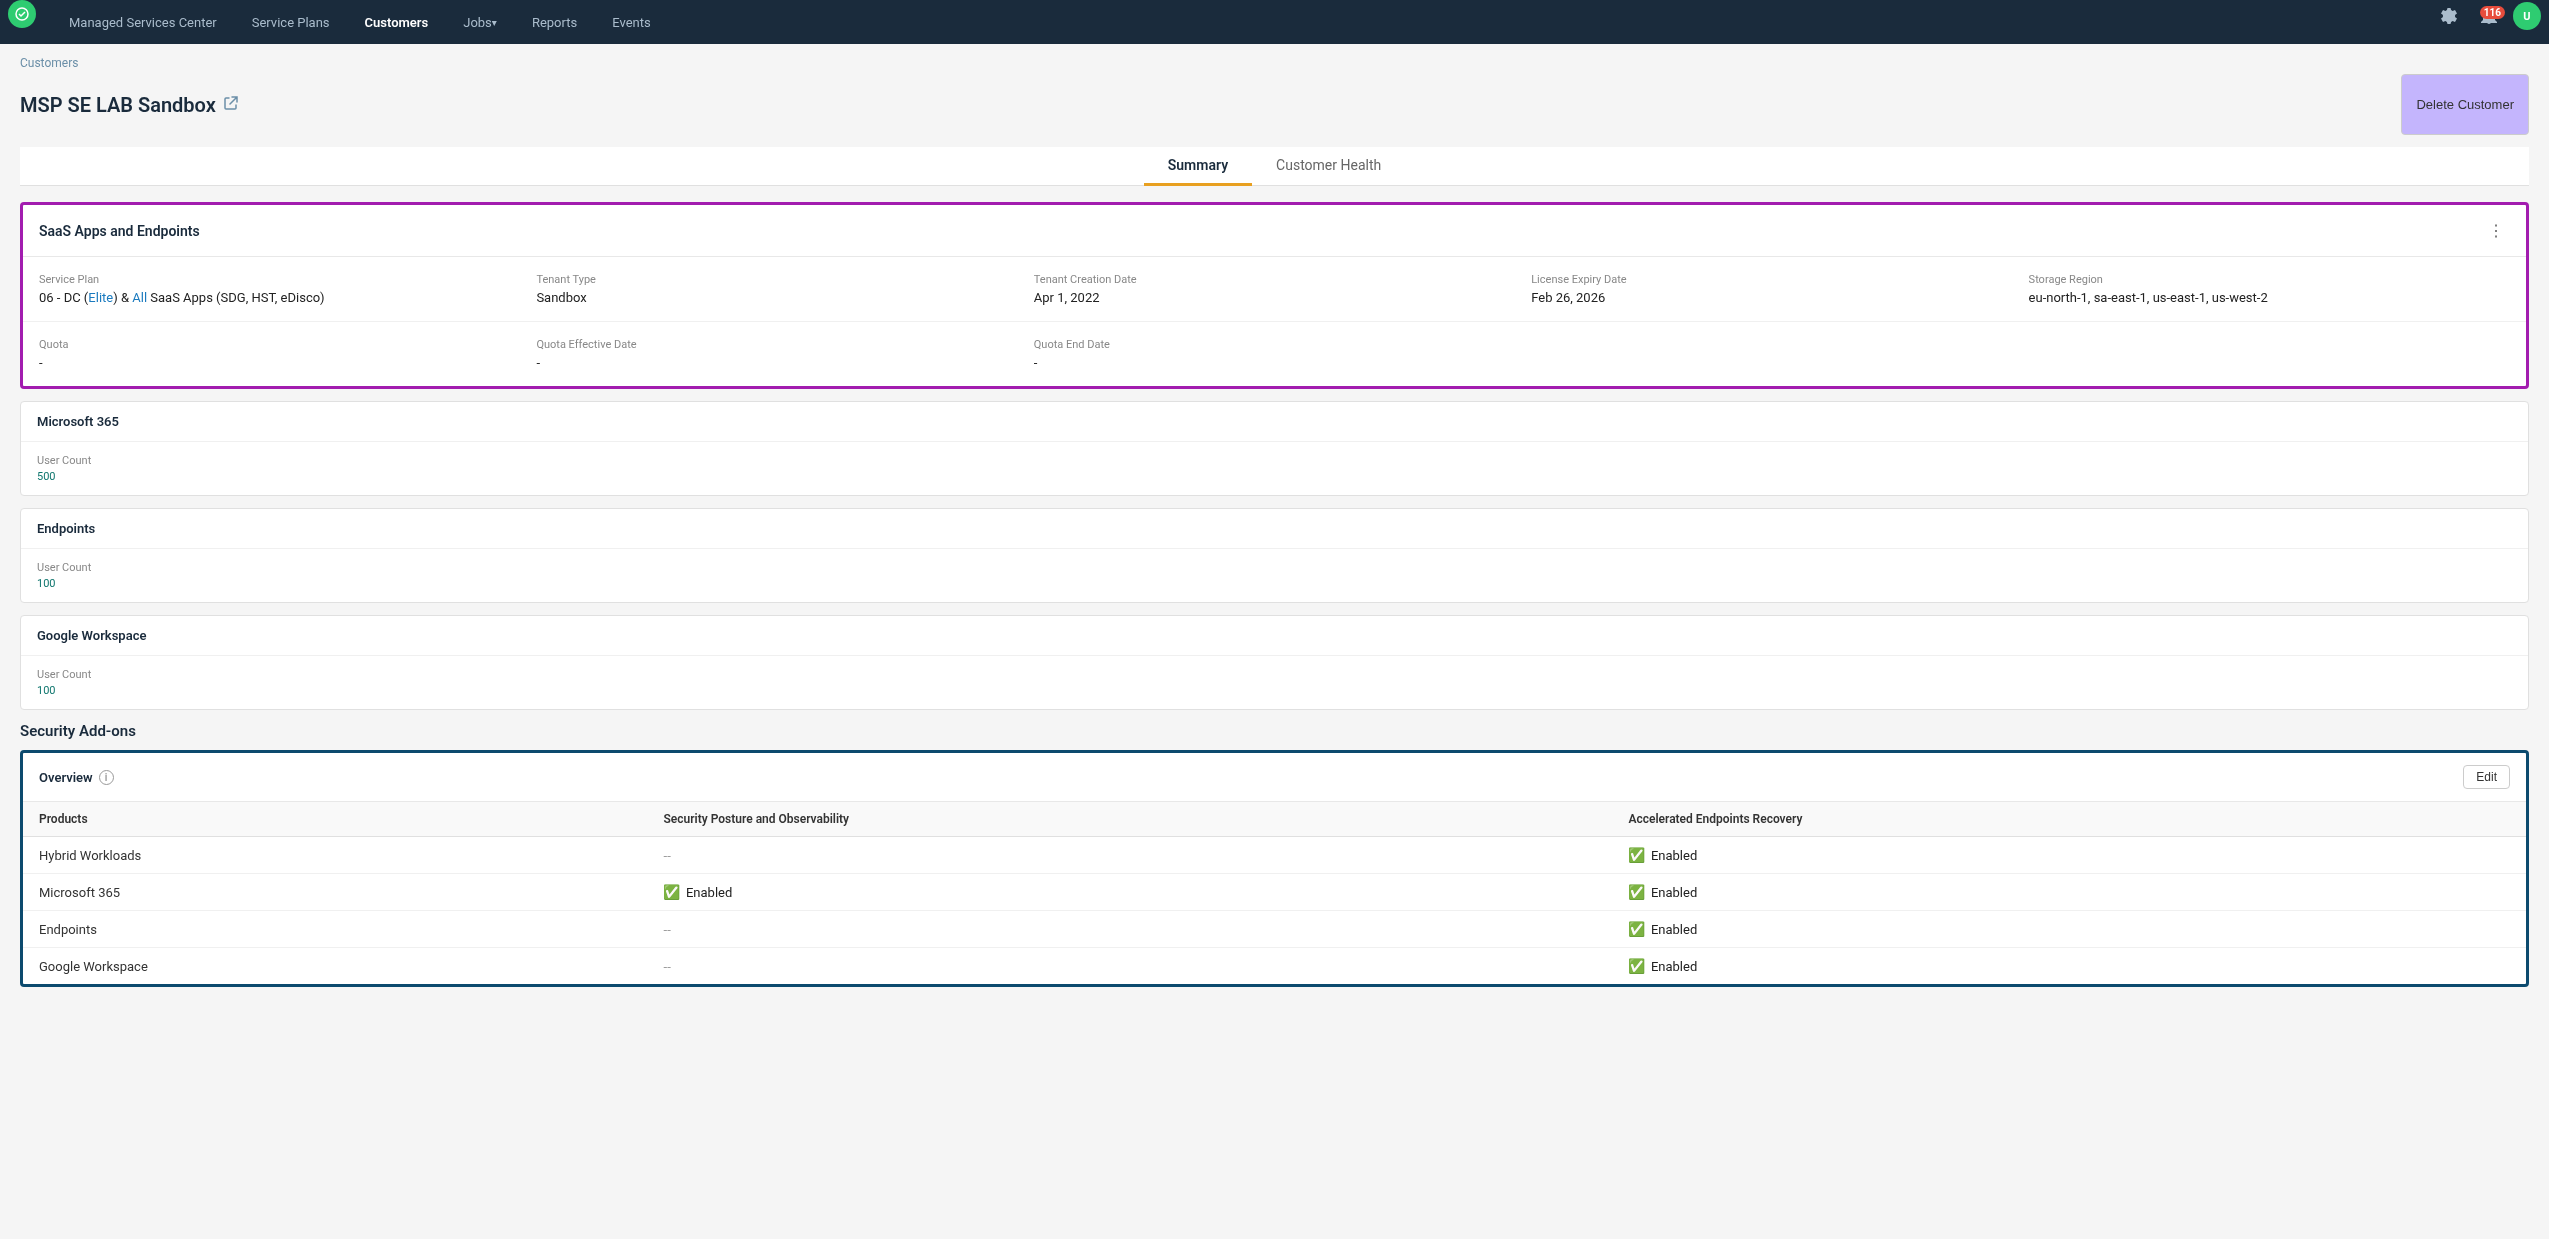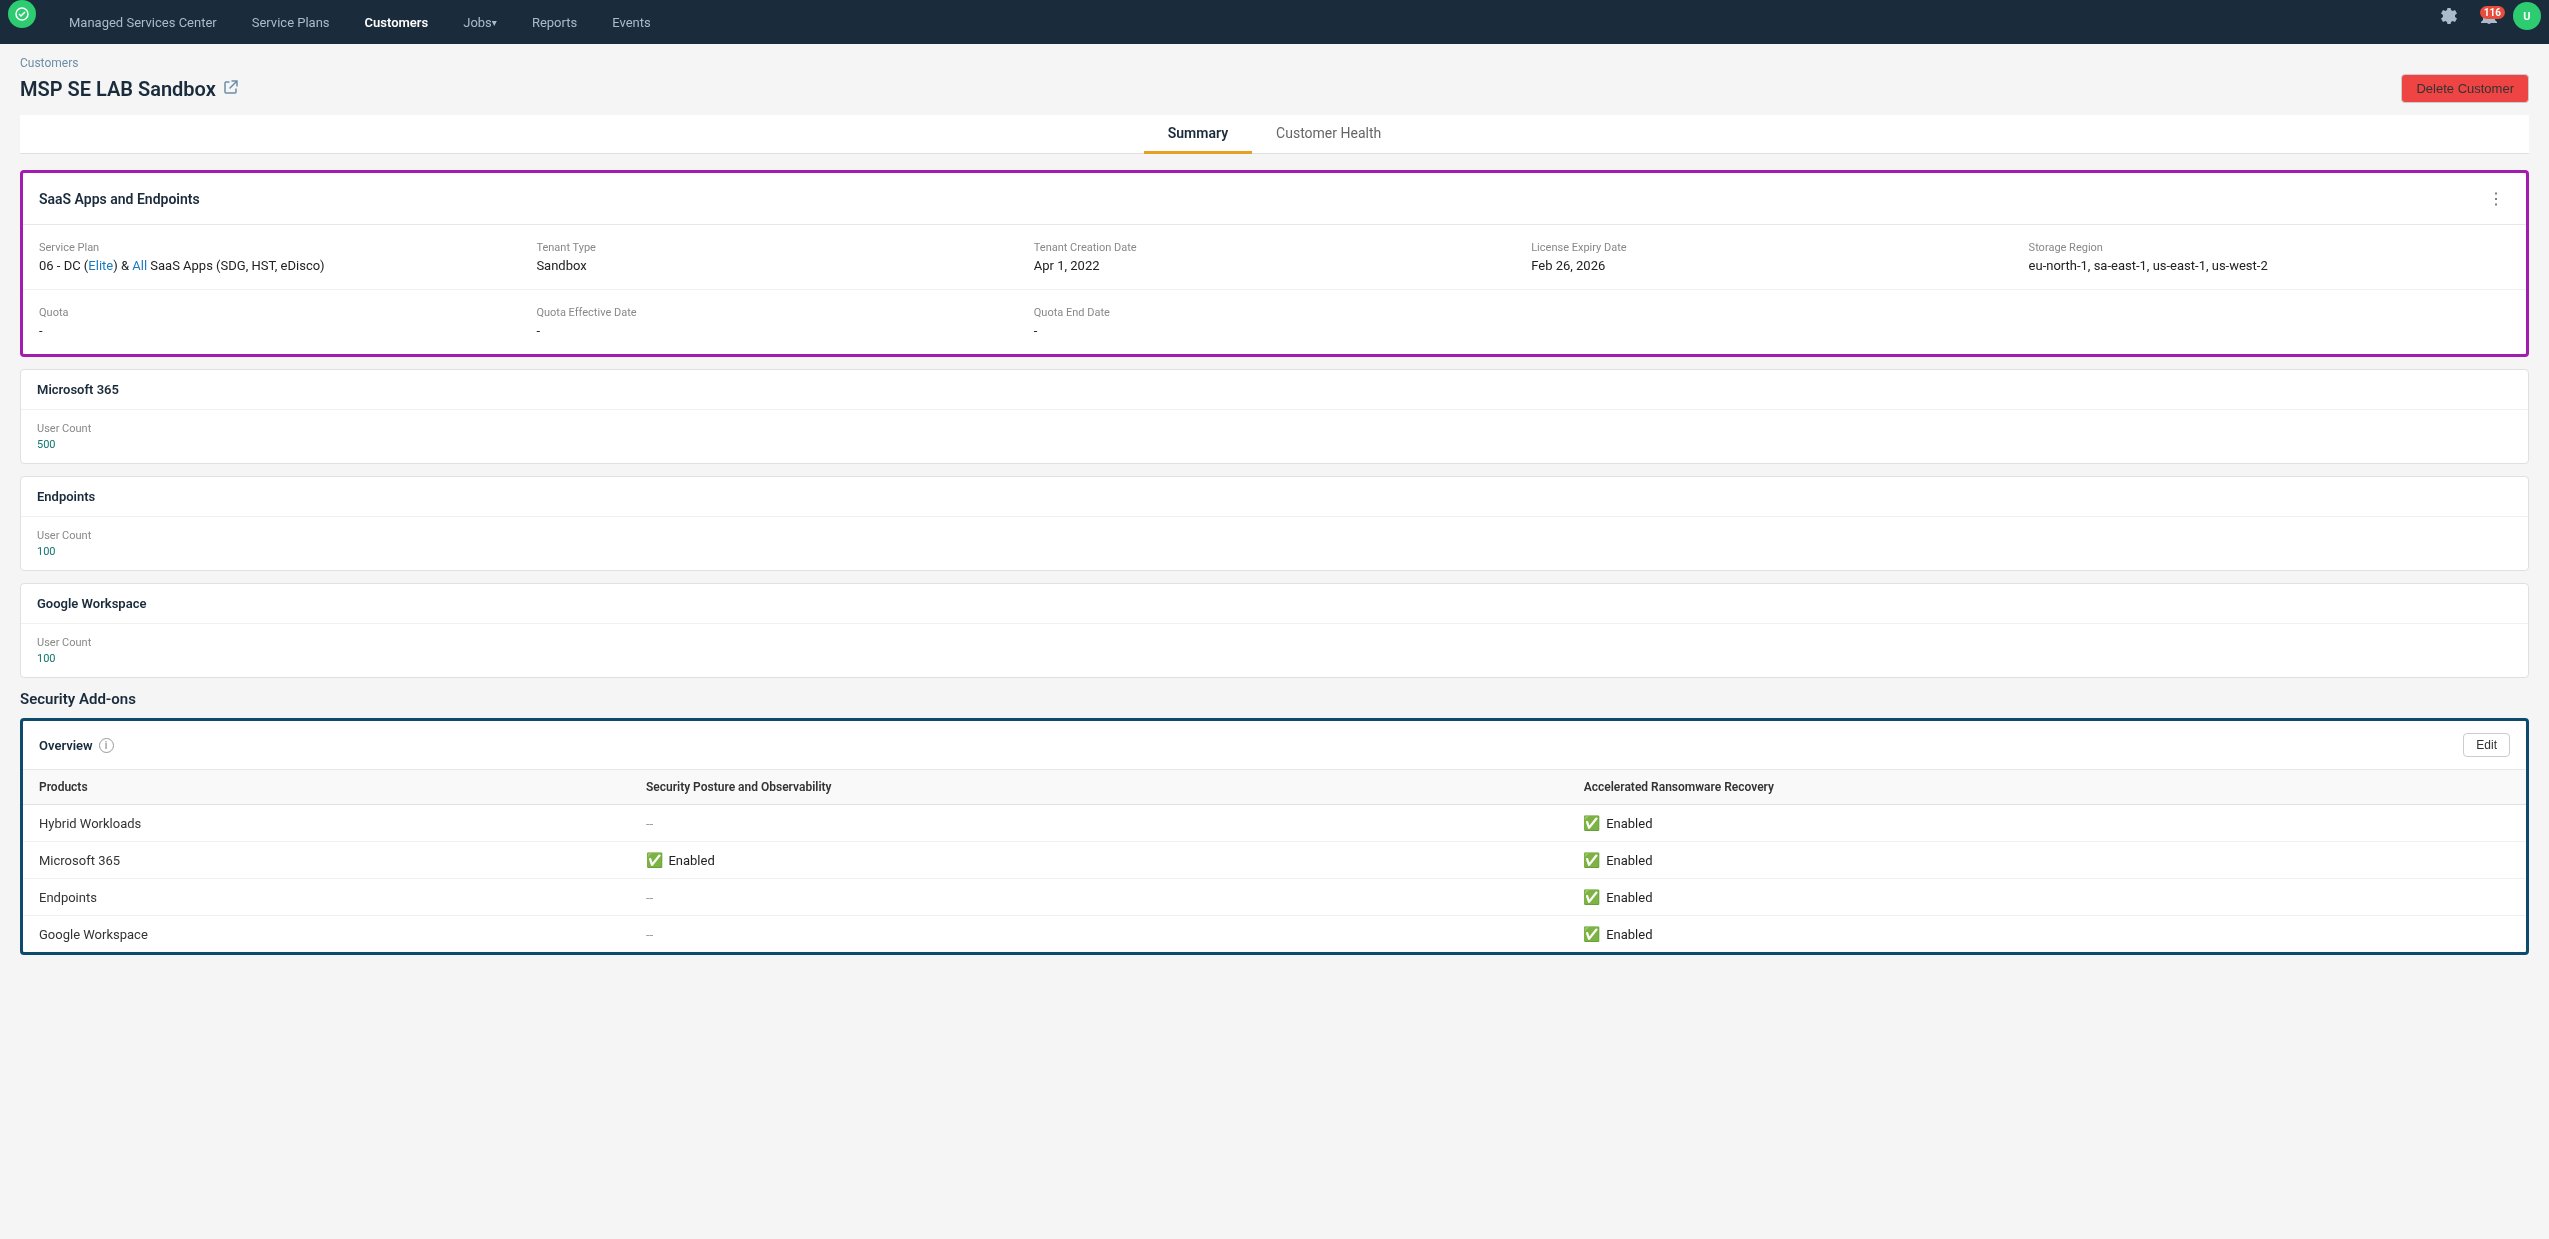--- a/index.html
+++ b/index.html
@@ -94,23 +94,23 @@
       color: #1a2b3c;
       text-align: center;
     }
     .external-link-icon {
       color: #6b8fa8;
       cursor: pointer;
       font-size: 14px;
     }
     .delete-btn {
       border: 1px solid #ccc;
-      background: #ef4444;
-      border-radius: 4px;
-      padding: 6px 14px;
+      background: #c4b5fd;
+      border-radius: 4px;
+      padding: 22px 14px;
       font-size: 13px;
       color: #333;
       cursor: pointer;
     }
 
     
     .tabs {
       display: flex;
       justify-content: center;
       border-bottom: 1px solid #e0e0e0;
@@ -426,21 +426,21 @@
         <span>Overview</span>
         <span class="info-icon">i</span>
       </div>
       <button class="edit-btn">Edit</button>
     </div>
     <table class="data-table">
       <thead>
         <tr>
           <th>Products</th>
           <th>Security Posture and Observability</th>
-          <th>Accelerated Ransomware Recovery</th>
+          <th>Accelerated Endpoints Recovery</th>
         </tr>
       </thead>
       <tbody id="security-table-body">
       <tr>
             <td>Hybrid Workloads</td>
             <td><span class="status-dash">--</span></td>
             <td>
               <span class="status-enabled"><span class="check-icon">✅</span>Enabled</span>
             </td>
           </tr>

